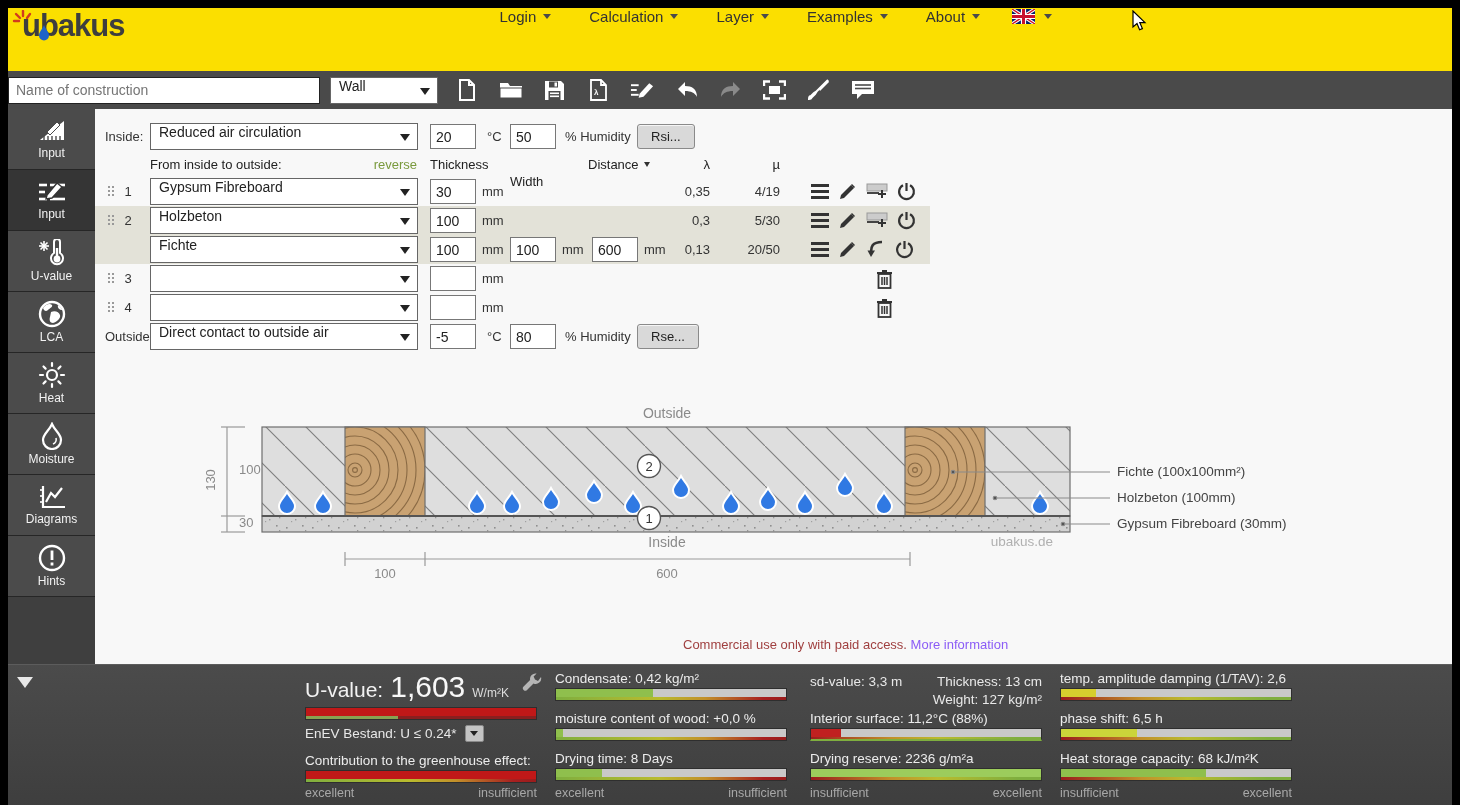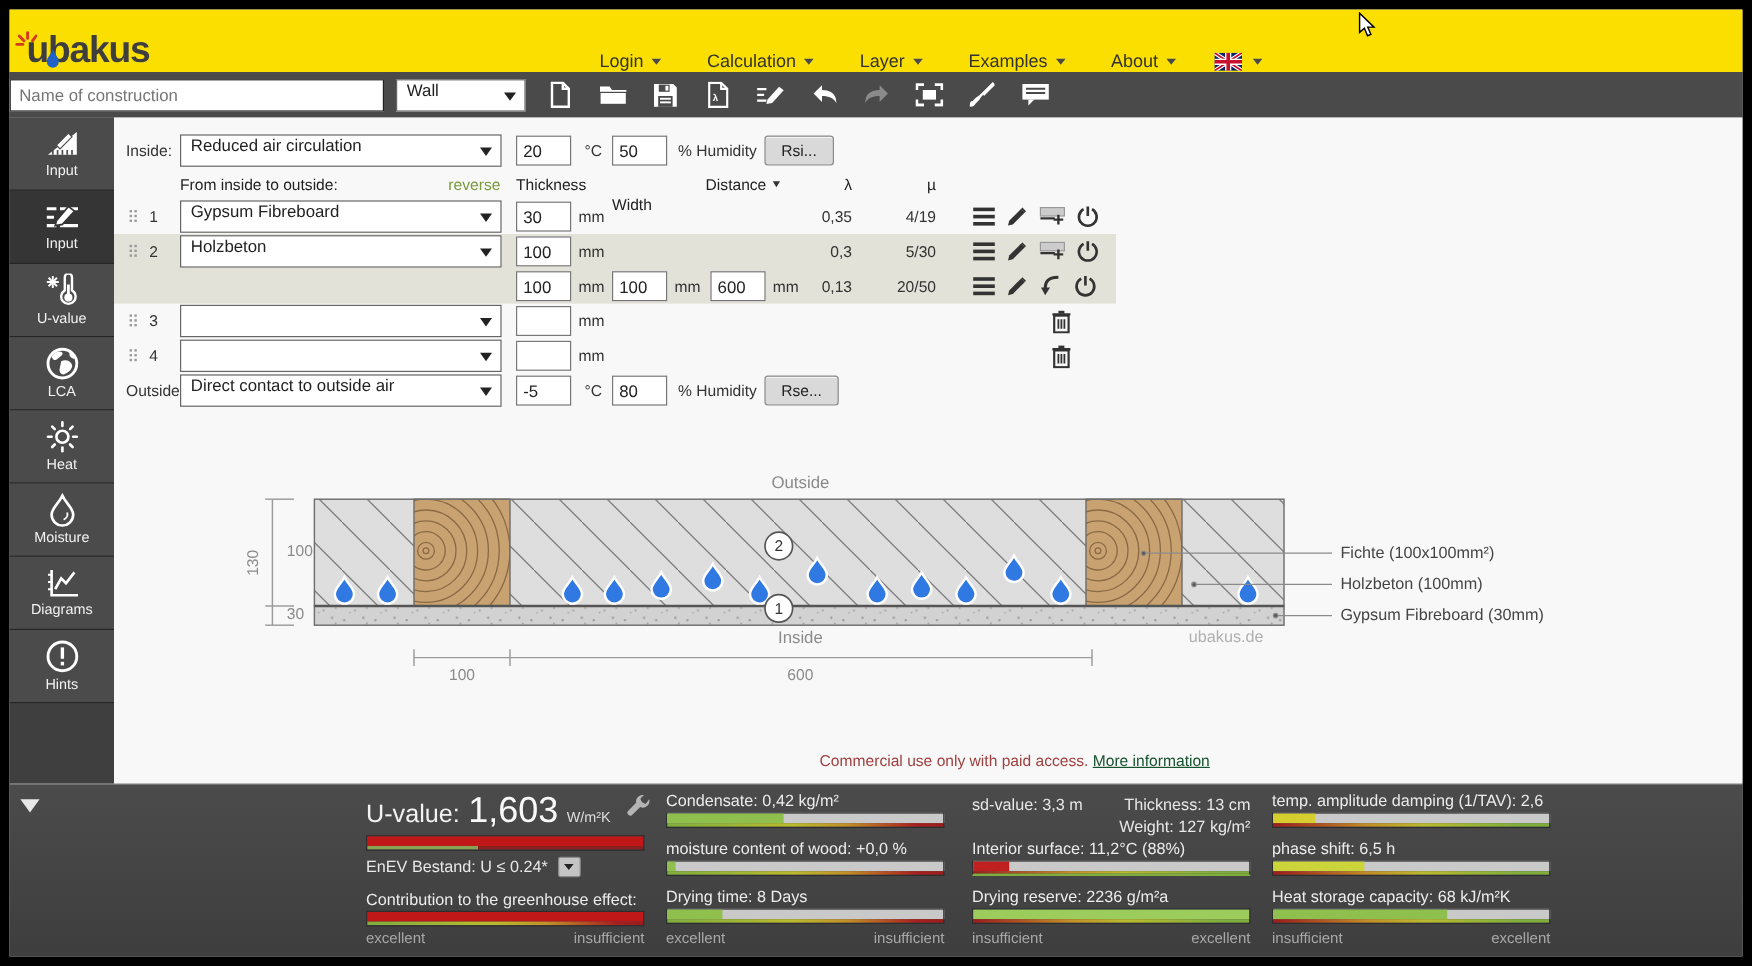--- a/index.html
+++ b/index.html
@@ -1,20 +1,20 @@
 <!DOCTYPE html>
 <html><head>
 <meta charset="utf-8">
 <style>
   * { box-sizing: border-box; margin: 0; padding: 0; }
   html,body { width:1460px; height:805px; background:#000; font-family:"Liberation Sans",sans-serif; overflow:hidden; }
   .app { position:absolute; left:8px; top:8px; width:1444px; height:789px; background:#f8f8f8; }
 
   
-  .topbar { position:relative; height:52px; background:#fbdf00; display:flex; align-items:flex-end; }
+  .topbar { position:relative; height:63px; background:#fbdf00; display:flex; align-items:flex-start; }
   .logo { position:relative; margin-left:14px; font-size:31px; font-weight:bold; color:#3e3e3e; letter-spacing:-1px; }
   .logo .rays { position:absolute; left:-11px; top:2px; }
   .logo .drop { position:absolute; left:16px; top:17px; }
   .mainmenu { display:flex; align-items:center; margin-left:375px; gap:38px; }
   .menu-item { display:flex; align-items:center; gap:7px; color:#333; font-size:15px; cursor:pointer; }
   .caret { width:0; height:0; border-left:4px solid transparent; border-right:4px solid transparent; border-top:5px solid #4a4a4a; }
   .flag-item { display:flex; align-items:center; gap:9px; margin-left:-6px; }
 
   
   .toolbar { height:38px; background:#4a4a4a; display:flex; align-items:center; }
@@ -66,21 +66,21 @@
   .hum-lbl { position:absolute; left:470px; }
   .io-btn { position:absolute; left:542px; background:#d9d9d9; border:1px solid #8a8a8a; border-radius:3px; font-size:13px; color:#222; padding:4px 13px; box-shadow:inset 0 1px 0 #f5f5f5; cursor:pointer; }
   .btn3 { display:flex; align-items:center; justify-content:center; cursor:pointer; }
   .hamb { display:flex; flex-direction:column; gap:3px; cursor:pointer; }
   .hamb i { display:block; width:18px; height:3.2px; background:#333; }
   .trash-pos { position:absolute; left:781px; }
 
   
   .notice { position:absolute; left:588px; top:528px; font-size:13px; }
   .notice .warn { color:#a04040; }
-  .notice .link { color:#14532d; cursor:pointer;text-decoration:underline; }
+  .notice .link { color:#8b5cf6; cursor:pointer; }
 
   
   .bottombar { position:relative; height:144px; background:linear-gradient(#4b4b4b,#3e3e3e); border-top:1px solid #5c5c5c; color:#e8e8e8; }
   .collapse { position:absolute; left:9px; top:12px; width:0; height:0; border-left:8px solid transparent; border-right:8px solid transparent; border-top:11px solid #e8e8e8; cursor:pointer; }
   .rescol { position:absolute; top:0; width:232px; height:143px; font-size:13.5px; }
   .rc1 { left:297px; } .rc2 { left:547px; } .rc3 { left:802px; } .rc4 { left:1052px; }
   .uline { position:absolute; top:5px; left:0; display:flex; align-items:baseline; gap:7px; white-space:nowrap; }
   .uline .t1 { font-size:21px; color:#f2f2f2; }
   .uline .t2 { font-size:30px; color:#f8f8f8; }
   .uline .t3 { font-size:12px; color:#ddd; }
@@ -451,20 +451,24 @@
                 </span>
               <span class="btn3">
                   <svg width="19" height="19" viewBox="0 0 19 19">
                     <path d="M6,3.2 A7.4,7.4 0 1 0 13,3.2" fill="none" stroke="#333" stroke-width="2.2"></path>
                     <line x1="9.5" y1="1" x2="9.5" y2="9" stroke="#333" stroke-width="2.2"></line>
                   </svg>
                 </span>
             </span>
           </div>
           <div class="lrow">
+            <div class="fsel matsel">
+                <span>Fichte</span>
+                <span class="arr"></span>
+              </div>
             <input class="ti pos-thk" value="100" style="">
             <span class="unit-thk">mm</span>
             <input class="ti pos-wid" value="100" style="">
             <span class="unit-wid">mm</span>
             <input class="ti pos-dst" value="600" style="">
             <span class="unit-dst">mm</span>
             <span class="lam">0,13</span>
             <span class="mu">20/50</span>
             <span class="acticons">
               <span class="hamb">

